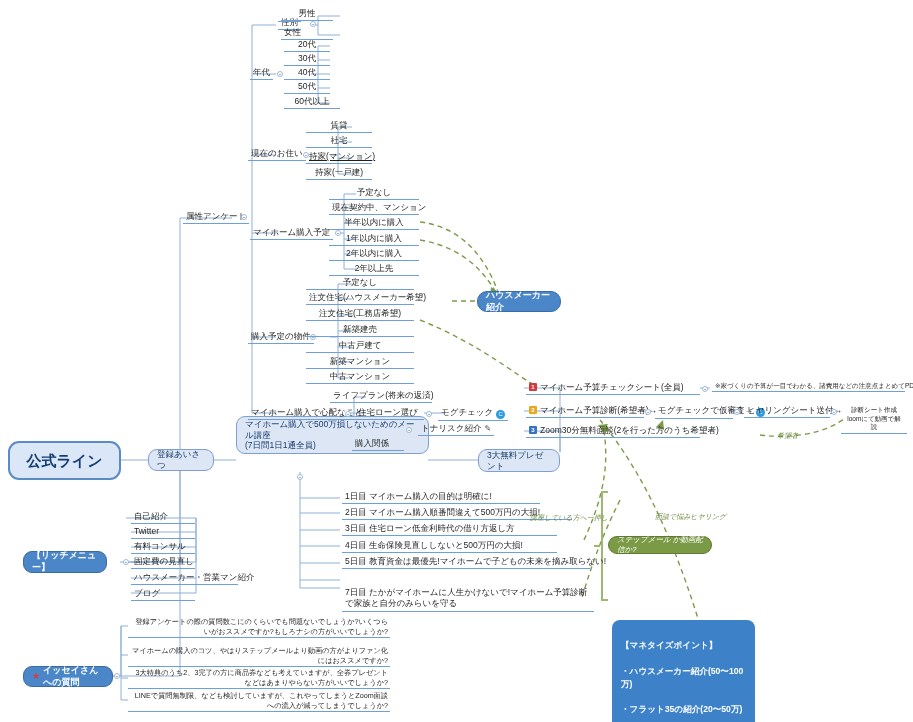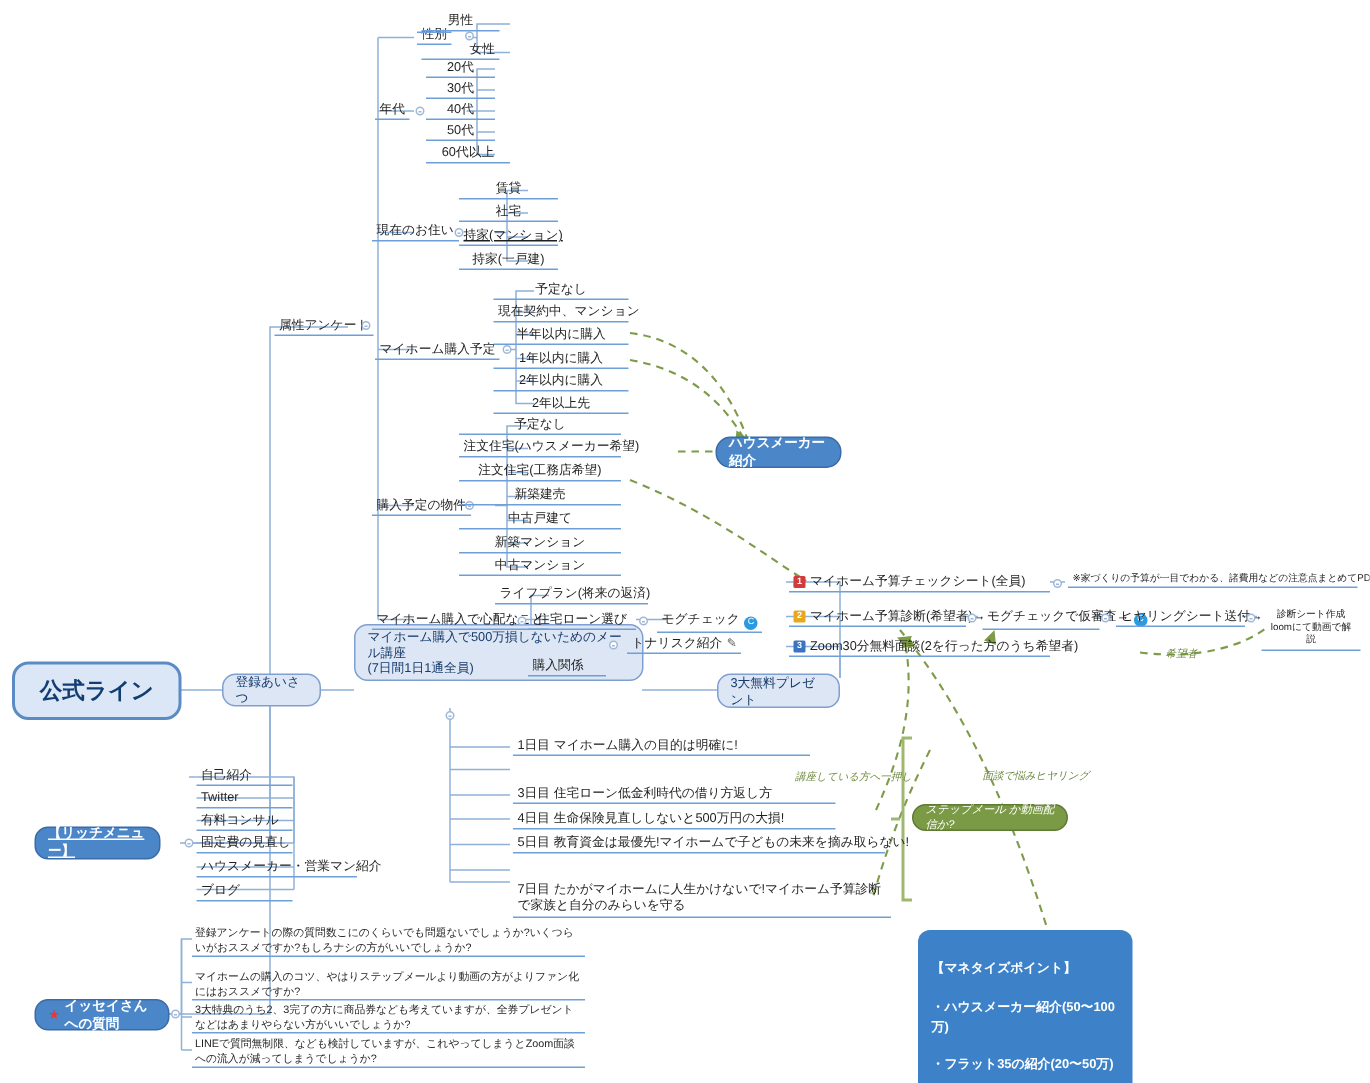--- a/index.html
+++ b/index.html
@@ -124,20 +124,21 @@
   }
   .tiny { font-size: 6.5px; }
 
   .multi {
     position: absolute;
     font-size: 7.2px;
     color: #1f1f1f;
     line-height: 1.35;
     border-bottom: 1.4px solid #6f9fd8;
     padding: 1px 2px;
+    text-align: right;
   }
 
   .monet {
     position: absolute;
     background: #3d82c9;
     border-radius: 8px;
     color: #ffffff;
     font-size: 8.6px;
     line-height: 1.5;
     padding: 6px 9px;
@@ -302,21 +303,21 @@
   <div class="node" style="left:278px; top:8px;">
     <span style="visibility:hidden">男性</span>
   </div>
   <div class="node" style="left:281px; top:7px; border:none;">
     <span style="visibility:hidden">男性</span>
   </div>
 
   <div class="node" style="left:281px; top:7px; width:52px; text-align:center;">
     <span>男性</span>
   </div>
-  <div class="node" style="left:281px; top:26px; width:52px; text-align:right;">
+  <div class="node" style="left:281px; top:26px; width:52px; text-align:left;">
     <span>女性</span>
   </div>
 
   <div class="node" style="left:250px; top:66px;">
     <span>年代</span>
   </div>
   <div class="handle" style="left:277px; top:71px;"></div>
   <div class="node" style="left:284px; top:38px; width:46px; text-align:center;">
     <span>20代</span>
   </div>
@@ -451,34 +452,37 @@
   </div>
 
   <div class="node" style="left:526px; top:424px; width:174px;">
     <span class="badge b3">3</span><span>Zoom30分無料面談(2を行った方のうち希望者)</span>
   </div>
 
   <div class="handle" style="left:297px; top:474px;"></div>
   <div class="node" style="left:342px; top:490px; width:198px;">
     <span>1日目  マイホーム購入の目的は明確に!</span>
   </div>
+  <div class="node" style="left:342px; top:506px; width:230px;">
+    <span>2日目  マイホーム購入順番間違えて500万円の大損!</span>
+  </div>
   <div class="node" style="left:342px; top:522px; width:215px;">
     <span>3日目  住宅ローン低金利時代の借り方返し方</span>
   </div>
   <div class="node" style="left:342px; top:539px; width:215px;">
     <span>4日目  生命保険見直ししないと500万円の大損!</span>
   </div>
   <div class="node" style="left:342px; top:555px; width:248px;">
     <span>5日目  教育資金は最優先!マイホームで子どもの未来を摘み取らない!</span>
   </div>
   <div class="node wrap" style="left:342px; top:586px; width:252px; line-height:1.35;">
     <span>7日目  たかがマイホームに人生かけないで!マイホーム予算診断で家族と自分のみらいを守る</span>
   </div>
 
-  <div class="rbox blue-strong" style="left:23px; top:551px; width:84px; height:22px; justify-content:center;text-decoration:underline;">
+  <div class="rbox blue-strong" style="left:23px; top:551px; width:84px; height:22px; justify-content:center;">
     <span>【リッチメニュー】</span>
   </div>
   <div class="handle" style="left:123px; top:559px;"></div>
   <div class="node" style="left:131px; top:510px; width:64px;">
     <span>自己紹介</span>
   </div>
   <div class="node" style="left:131px; top:525px; width:64px;">
     <span>Twitter</span>
   </div>
   <div class="node" style="left:131px; top:540px; width:64px;">

